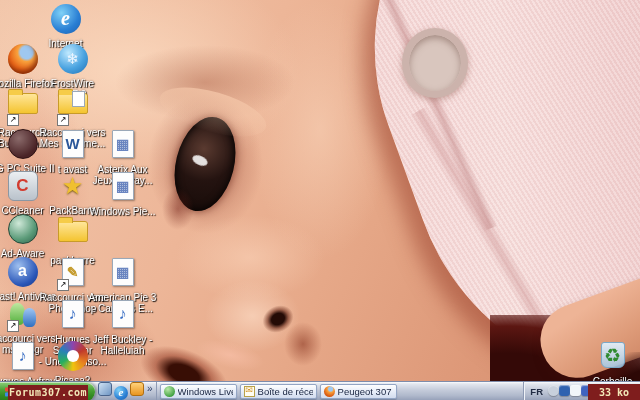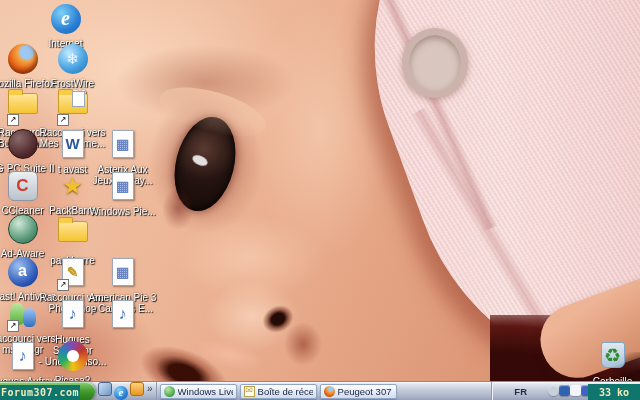--- a/index.html
+++ b/index.html
@@ -148,30 +148,30 @@
     background: linear-gradient(#fefefe,#e9eff9 45%,#d2dcee); box-shadow: 0 1px 1px rgba(60,75,105,.35);
     display:flex; align-items:center; gap:3px; padding:0 3px; cursor:pointer; overflow:hidden; }
   .tb-lbl { font-size:9.5px; color:#17233f; white-space:nowrap; overflow:hidden; }
   .tb-ic { flex:0 0 auto; width:11px; height:11px; }
   .tbi-msn { border-radius:50%; background: radial-gradient(circle at 35% 30%, #b8e8a8, #3f9f3f 75%); }
   .tbi-oe { background:#fffdf2; border:1px solid #b9a24a; box-sizing:border-box; position:relative; }
   .tbi-oe::before { content:"✉"; position:absolute; left:0; top:-2px; width:100%; text-align:center;
     font-size:9px; color:#d09020; }
   .tbi-fx { border-radius:50%;
     background: radial-gradient(circle at 60% 28%, #9fc8f0 0 20%, #f9a13c 32%, #d85a12 70%); }
-  .tray { display:flex; align-items:center; gap:18px; height:19px; padding:0 4px 0 22px;
+  .tray { display:flex; align-items:center; gap:2px; height:19px; padding:0 4px 0 6px;
     border-left:1px solid #8e9ab4; box-shadow: inset 1px 0 0 #f0f3f8; flex:0 0 auto; }
   .tray-lang { font-size:9.5px; font-weight:bold; color:#222c44; padding-right:3px; cursor:pointer; }
   .tray-ic { display:inline-block; width:11px; height:11px; border-radius:3px;
     box-shadow: inset 0 1px 1px rgba(255,255,255,.5), 0 1px 1px rgba(0,0,0,.25); cursor:pointer; }
 
   
-  .wm { position:absolute; z-index:9; background:#0f766e; color:#f2e8b8;
+  .wm { position:absolute; z-index:9; background:#7f1d1d; color:#f2e8b8;
     font-family:"DejaVu Sans Mono", monospace; font-weight:bold; font-size:10px;
-    display:flex; align-items:center; justify-content:center; }
+    display:flex; align-items:center; justify-content:center;margin-left:8px; }
   .wm-left { left:0; bottom:0; width:80px; height:15px; letter-spacing:.5px; }
   .wm-right { right:0; bottom:0; width:52px; height:16px; }
 </style>
 </head>
 <body>
 
 <div class="screen">
 
   <div class="wallpaper">
     <div class="wp wp-foreheadlight"></div>
@@ -336,20 +336,22 @@
         </div>
         <div class="lbl">Hugues Salvador
 - Une chanso...</div>
       </div>
       <div class="dicon" style="left: 85px; top: 299px;">
         <div class="img">
           <span class="ig ig-page">
             <b class="m">♪</b>
           </span>
         </div>
+        <div class="lbl">Jeff Buckley -
+Halleluiah</div>
       </div>
       <div class="dicon" style="left: -15px; top: 341px;">
         <div class="img">
           <span class="ig ig-page">
             <b class="m">♪</b>
           </span>
         </div>
         <div class="lbl">Hugues Aufray
 - Une Chans...</div>
       </div>

